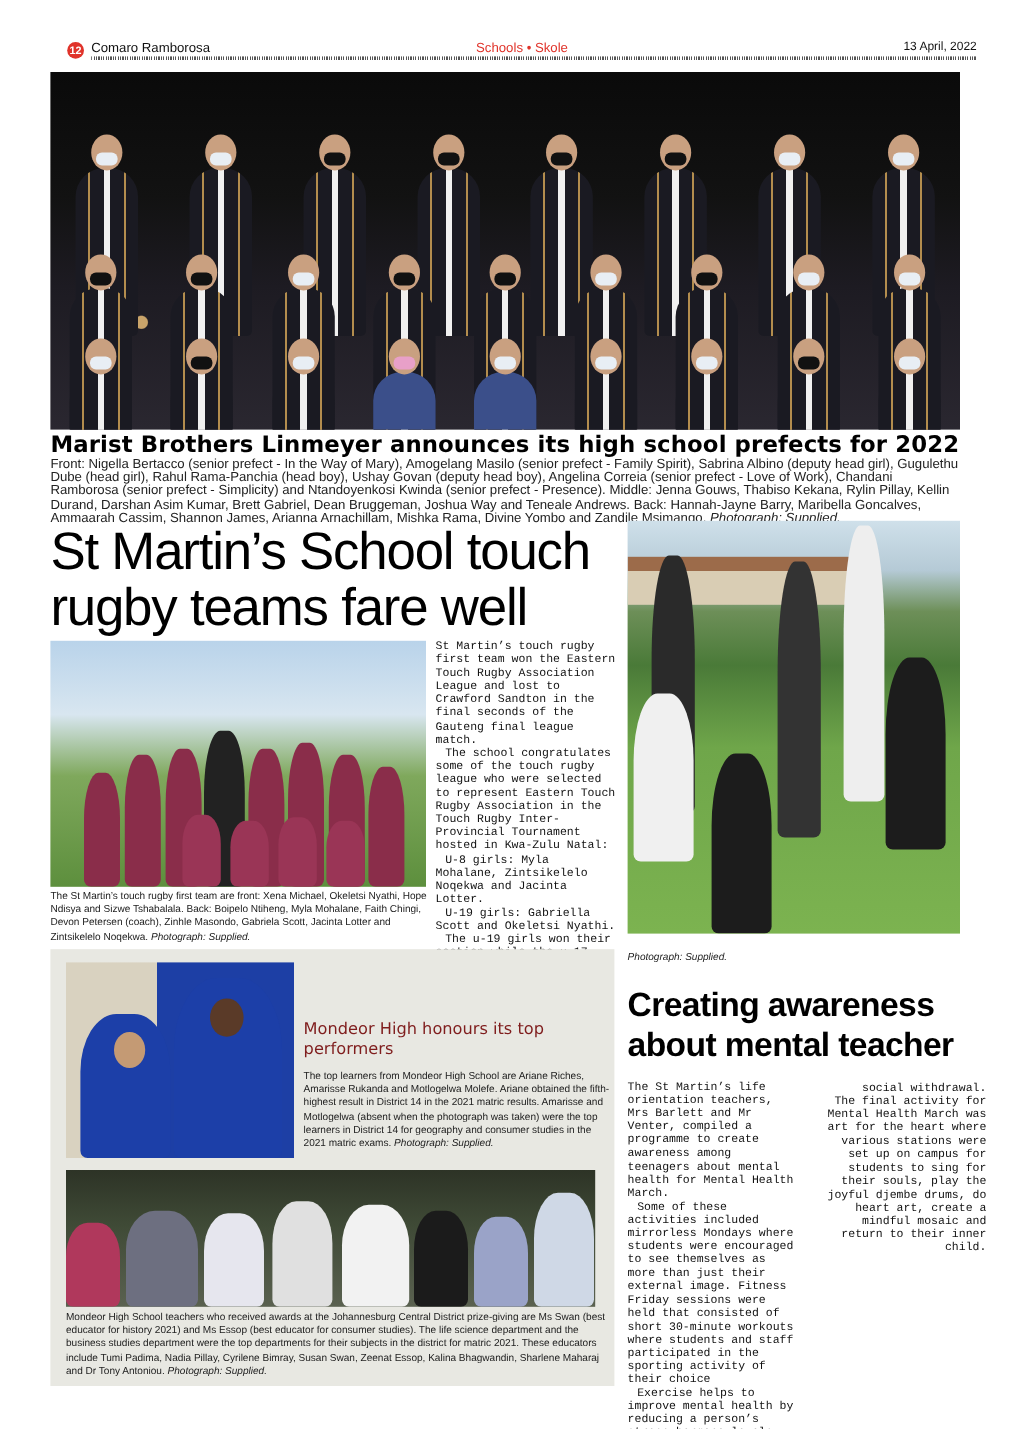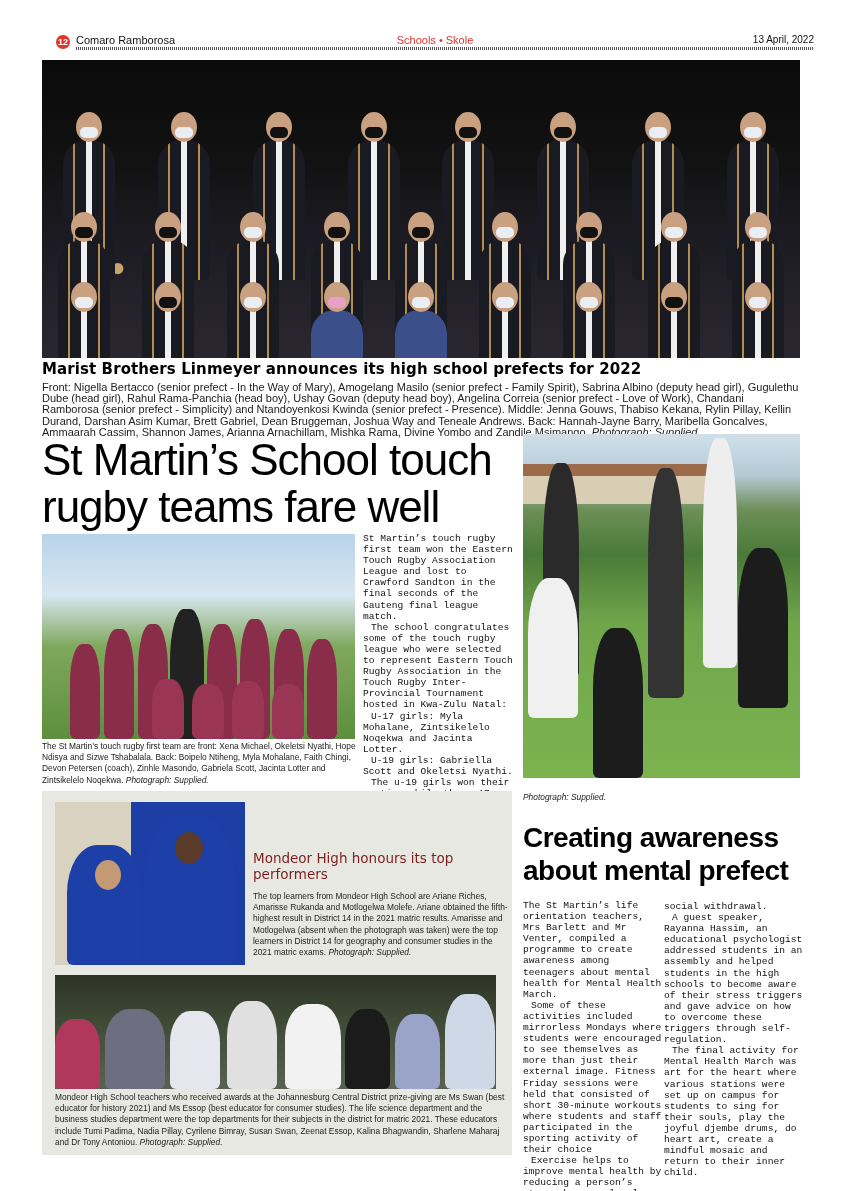--- a/index.html
+++ b/index.html
@@ -37,21 +37,21 @@
   .ph-drums .bldg { position: absolute; left: 0; top: 30px; width: 200px; height: 40px;
      background: linear-gradient(180deg, #9c6b4a 0 30%, #d9cdb4 30%); }
   .ph-mondeor1 { left: 55px; top: 802px; width: 190px; height: 163px;
      background: linear-gradient(90deg, #d9d2c0 0 40%, #1d3fa5 40% 100%); }
   .ph-mondeor2 { left: 55px; top: 975px; width: 441px; height: 114px;
      background: linear-gradient(180deg, #2d3326 0%, #3f4a36 40%, #5a6150 100%); }
   .person { position: absolute; bottom: 0; border-radius: 40% 40% 6px 6px; }
 
   
   .prefects-title { position: absolute; left: 42px; top: 360px; font-family: "DejaVu Sans", sans-serif;
-     font-weight: 900; font-size: 15px; letter-spacing: 0.1px; color: #000; white-space: nowrap; }
+     font-weight: 900; font-size: 19px; letter-spacing: 0.1px; color: #000; white-space: nowrap; }
   .prefects-cap { position: absolute; left: 42px; top: 382px; width: 758px; font-size: 11px; line-height: 11.2px; color: #222; }
 
   
   .rugby-hl { position: absolute; left: 42px; top: 436px; width: 480px; font-family: "Liberation Sans", sans-serif;
      font-size: 44px; line-height: 47px; font-weight: normal; color: #000; letter-spacing: -1px; }
 
   .serif-body { font-family: Liberation Mono, monospace; font-size: 9.6px; line-height: 11.1px; color: #111; }
   .serif-body p { text-indent: 8px; }
   .serif-body p.first { text-indent: 0; }
 
@@ -64,21 +64,21 @@
   
   .mondeor-box { position: absolute; left: 42px; top: 791px; width: 470px; height: 364px; background: #e8e8e2; }
   .mondeor-title { position: absolute; left: 253px; top: 851px; width: 260px; font-family: "DejaVu Sans", sans-serif;
      font-weight: 400; font-size: 13.5px; line-height: 15.5px; color: #7f1d1d; }
   .mondeor-text { position: absolute; left: 253px; top: 891px; width: 255px; font-size: 8.4px; line-height: 11.2px; color: #222; }
   .mondeor-cap { position: absolute; left: 55px; top: 1092px; width: 450px; font-size: 8.4px; line-height: 11.2px; color: #222; }
 
   
   .mh-hl { position: absolute; left: 523px; top: 821px; width: 285px; font-size: 28px; line-height: 33px; color: #000; letter-spacing: -0.5px; }
   .mh-col1 { position: absolute; left: 523px; top: 900px; width: 140px; }
-  .mh-col2 { position: absolute; left: 664px; top: 901px; width: 142px; }
+  .mh-col2 { position: absolute; left: 680px; top: 901px; width: 142px; text-align: right; }
 </style>
 </head>
 <body>
 
 <div class="hdr">
   <span class="pg">12</span>
   <span class="pub">Comaro Ramborosa</span>
   <span class="sec">Schools • Skole</span>
   <span class="date">13 April, 2022</span>
   <div class="rule"></div>
@@ -242,21 +242,21 @@
   <div class="person" style="left:265px;width:30px;height:100px;background:#8a2d4a"></div>
   <div class="person" style="left:110px;width:32px;height:60px;background:#9a3556"></div>
   <div class="person" style="left:150px;width:32px;height:55px;background:#9a3556"></div>
   <div class="person" style="left:190px;width:32px;height:58px;background:#9a3556"></div>
   <div class="person" style="left:230px;width:32px;height:55px;background:#9a3556"></div>
 </div>
 
 <div class="rugby-body serif-body">
   <p class="first">St Martin’s touch rugby first team won the Eastern Touch Rugby Association League and lost to Crawford Sandton in the final seconds of the Gauteng final league match.</p>
   <p>The school congratulates some of the touch rugby league who were selected to represent Eastern Touch Rugby Association in the Touch Rugby Inter-Provincial Tournament hosted in Kwa-Zulu Natal:</p>
-  <p>U-17 girls: Myla Mohalane, Zintsikelelo Noqekwa and Jacinta Lotter.</p>
+  <p>U-8 girls: Myla Mohalane, Zintsikelelo Noqekwa and Jacinta Lotter.</p>
   <p>U-19 girls: Gabriella Scott and Okeletsi Nyathi.</p>
   <p>The u-19 girls won their section while the u-17 girls finished second at the inter-provincial tournament.</p>
 </div>
 
 <div class="rugby-cap">
   <span>The St Martin’s touch rugby first team are front: Xena Michael, Okeletsi Nyathi, Hope Ndisya and Sizwe Tshabalala. Back: Boipelo Ntiheng, Myla Mohalane, Faith Chingi, Devon Petersen (coach), Zinhle Masondo, Gabriela Scott, Jacinta Lotter and Zintsikelelo Noqekwa.</span>
   <span class="it">Photograph: Supplied.</span>
 </div>
 
 <div class="photo ph-drums" title="Learners playing djembe drums on a lawn">
@@ -293,23 +293,22 @@
   <div class="person" style="left:230px;width:56px;height:85px;background:#f2f2f2"></div>
   <div class="person" style="left:290px;width:45px;height:80px;background:#1b1b1b"></div>
   <div class="person" style="left:340px;width:45px;height:75px;background:#9aa3c8"></div>
   <div class="person" style="left:390px;width:50px;height:95px;background:#cfd8e6"></div>
 </div>
 <div class="mondeor-cap">
   <span>Mondeor High School teachers who received awards at the Johannesburg Central District prize-giving are Ms Swan (best educator for history 2021) and Ms Essop (best educator for consumer studies). The life science department and the business studies department were the top departments for their subjects in the district for matric 2021. These educators include Tumi Padima, Nadia Pillay, Cyrilene Bimray, Susan Swan, Zeenat Essop, Kalina Bhagwandin, Sharlene Maharaj and Dr Tony Antoniou.</span>
   <span class="it">Photograph: Supplied.</span>
 </div>
 
-<h2 class="mh-hl">Creating awareness about mental prefect</h2>
+<h2 class="mh-hl">Creating awareness about mental teacher</h2>
 <div class="mh-col1 serif-body">
   <p class="first">The St Martin’s life orientation teachers, Mrs Barlett and Mr Venter, compiled a programme to create awareness among teenagers about mental health for Mental Health March.</p>
   <p>Some of these activities included mirrorless Mondays where students were encouraged to see themselves as more than just their external image. Fitness Friday sessions were held that consisted of short 30-minute workouts where students and staff participated in the sporting activity of their choice</p>
   <p>Exercise helps to improve mental health by reducing a person’s stress hormone levels and increasing happy or feel-good hormone levels. Exercise and team sport helps to elevate low self-esteem and lessen</p>
 </div>
 <div class="mh-col2 serif-body">
   <p class="first">social withdrawal.</p>
-  <p>A guest speaker, Rayanna Hassim, an educational psychologist addressed students in an assembly and helped students in the high schools to become aware of their stress triggers and gave advice on how to overcome these triggers through self-regulation.</p>
   <p>The final activity for Mental Health March was art for the heart where various stations were set up on campus for students to sing for their souls, play the joyful djembe drums, do heart art, create a mindful mosaic and return to their inner child.</p>
 </div>
 
 </body></html>

